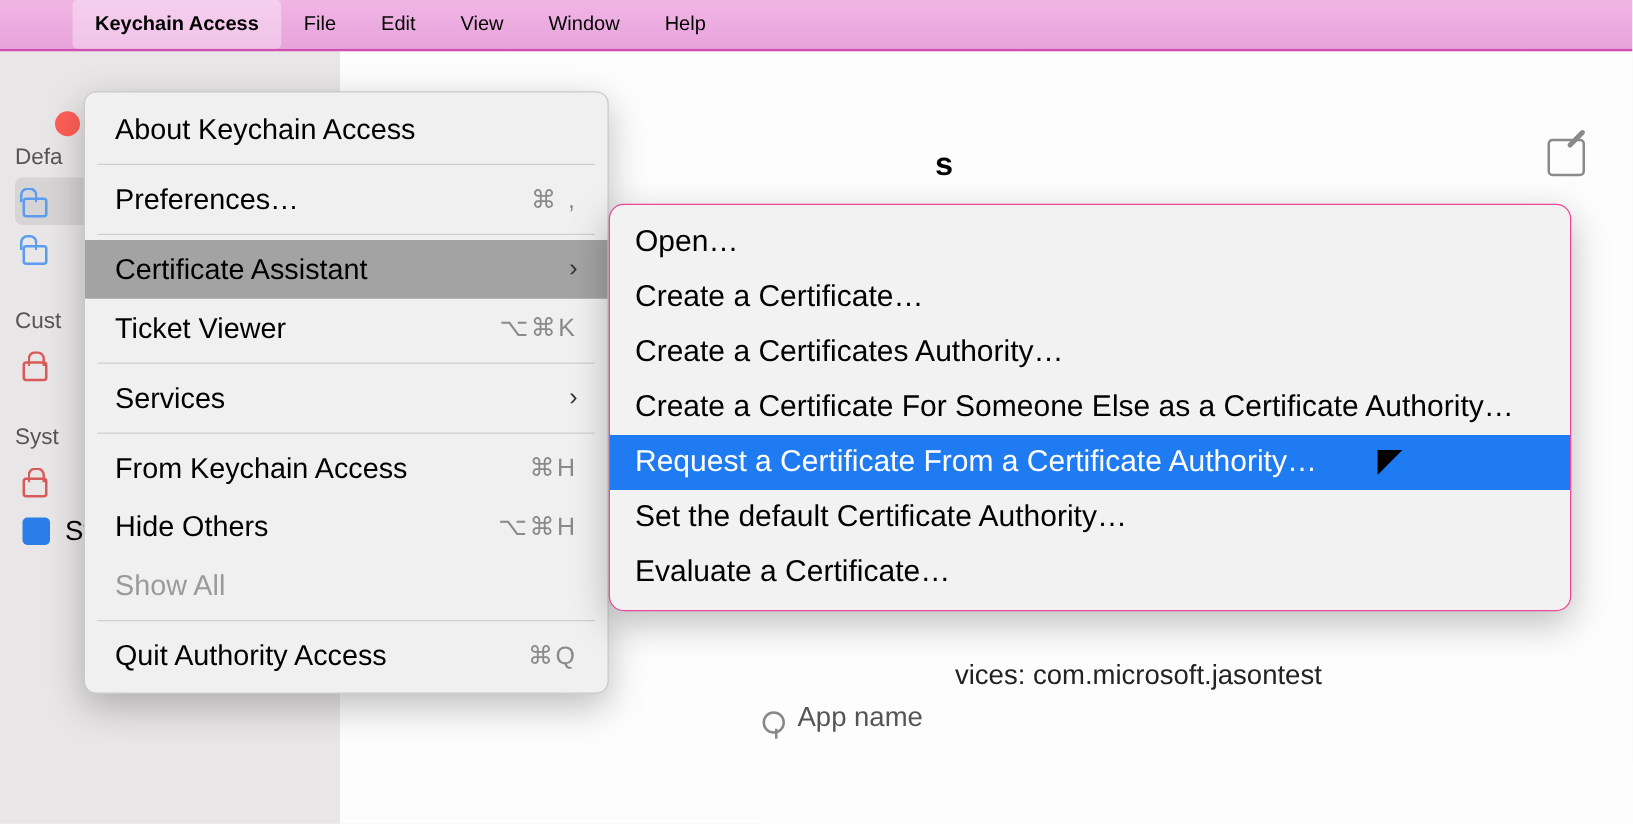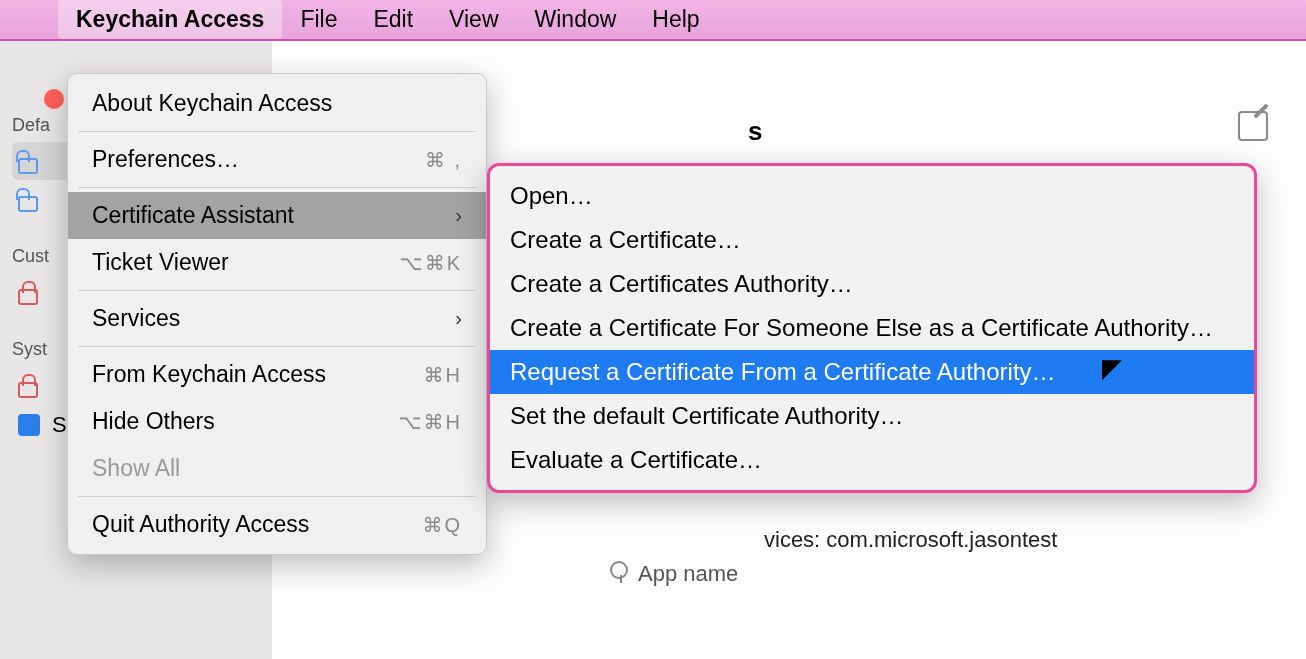--- a/index.html
+++ b/index.html
@@ -12,21 +12,21 @@
     position: relative;
   }
 
   
   .menubar {
     height: 41px;
     background: linear-gradient(#f1b5e4, #e7a3dc);
     display: flex;
     align-items: center;
     padding-left: 28px;
-    font-size: 23px;
+    font-size: 16px;
     font-weight: 500;
     border-bottom: 2px solid #d04db1;
     position: relative;
     z-index: 5;
   }
   .apple-logo { font-size: 26px; margin-right: 30px; color: #1a1a1a; }
   .menubar-item { padding: 0 18px; height: 100%; display: flex; align-items: center; cursor: default; }
   .menubar-app { font-weight: 700; background: rgba(255,255,255,0.35); border-radius: 4px; }
 
   
@@ -79,21 +79,21 @@
     position: relative;
   }
   .compose-icon::after {
     content: ""; position: absolute; width: 18px; height: 4px; background: #8a8a8a;
     top: -4px; right: -4px; transform: rotate(-45deg); border-radius: 2px;
   }
 
   .toolbar-center-s { position:absolute; top:75px; left:476px; font-size:26px; font-weight:600; }
   .tabs-hint { position:absolute; top:150px; left:520px; width:520px; height:18px; overflow:hidden; color:#777; letter-spacing:4px; font-size:18px;}
   .body-text { position:absolute; top:486px; left:492px; font-size:22px; color:#222; }
-  .app-name-row { position:absolute; top:520px; left:338px; display:flex; align-items:flex-start; gap:10px; font-size:22px; color:#555;}
+  .app-name-row { position:absolute; top:520px; left:338px; display:flex; align-items:flex-end; gap:10px; font-size:22px; color:#555;}
   .filter-icon { width:18px;height:18px;border:2px solid #888;border-radius:50%; position:relative;}
   .filter-icon::after{content:"";position:absolute;width:2px;height:8px;background:#888;top:12px;left:8px;}
 
   
   .app-menu {
     position: absolute;
     top: 41px; left: 67px;
     width: 420px;
     background: #f1f0f1;
     border: 1px solid #c9c9c9;
@@ -114,21 +114,21 @@
   .menu-sep { height:1px; background:#cfcfcf; margin: 4px 10px; }
   .menu-shortcut { color:#8a8a8a; font-size:20px; letter-spacing:2px; }
   .submenu-arrow { font-size:20px; color:#333; }
 
   
   .sub-menu {
     position: absolute;
     top: 163px; left: 487px;
     width: 770px;
     background: #f3f2f3;
-    border: 3px solid #ec4899;
+    border: 1px solid #ec4899;
     border-radius: 12px;
     box-shadow: 0 10px 30px rgba(0,0,0,0.25);
     padding: 8px 0;
     z-index: 25;
     font-size: 24px;
   }
   .sub-item { padding: 8px 20px; cursor: default; }
   .sub-item.selected { background:#1f7bf2; color:#fff; }
 
   

